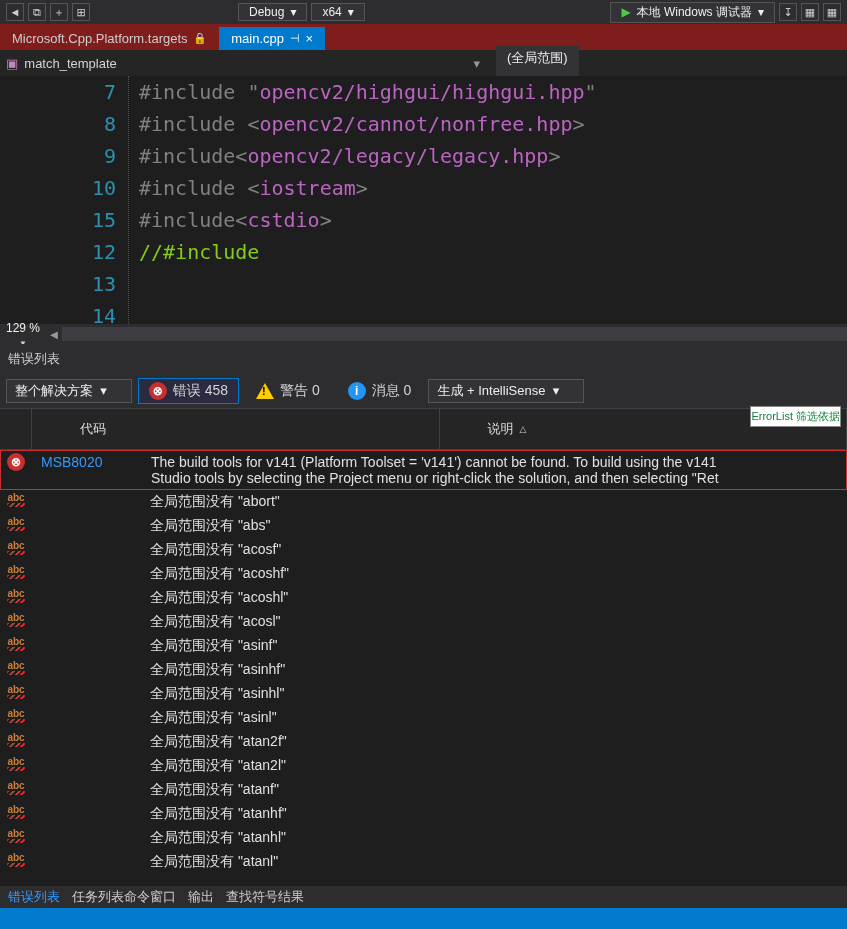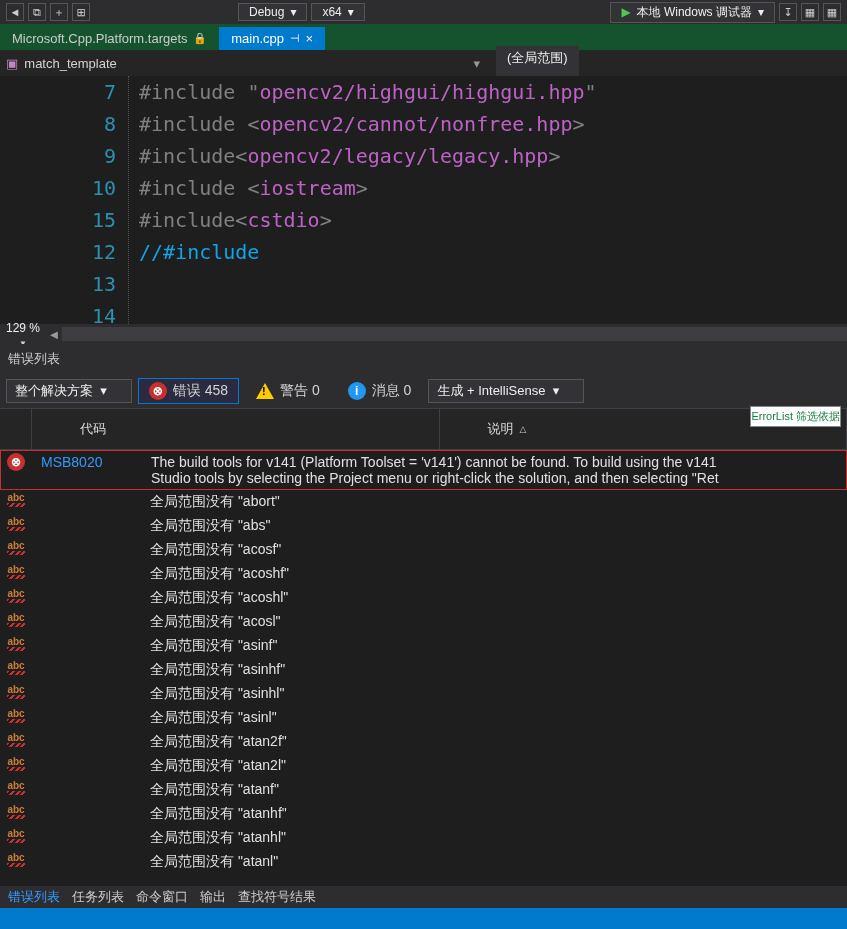--- a/index.html
+++ b/index.html
@@ -17,42 +17,42 @@
     padding: 0 6px; color: #ccc;
   }
   .toolbar-top .sep { flex: 1; }
   .toolbar-top .btn, .toolbar-top .drop {
     background: #333337; color: #eee; padding: 1px 10px; border: 1px solid #555;
     font-size: 12px; display:flex; align-items:center; gap:6px;
   }
   .toolbar-top .play { color:#4ec94e; }
   .toolbar-top .ico { width:18px;height:18px;display:inline-flex;align-items:center;justify-content:center;border:1px solid #555;font-size:11px;}
   
-  .doc-tabs { height: 26px; background: #14532d; display: flex; align-items: flex-end; }
+  .doc-tabs { height: 26px; background: #7f1d1d; display: flex; align-items: flex-end; }
   .doc-tab {
     padding: 4px 12px; color: #ccc; font-size: 13px;
     display: flex; align-items: center; gap: 6px;
   }
   .doc-tab.active { background: #007acc; color: #fff; }
   .doc-tab .lock { font-size: 11px; color: #999; }
   .doc-tab .pin { font-size: 11px; }
   .doc-tab .close { font-size: 13px; }
   
   .dropdown-bar { height: 26px; background: #252526; display:flex; align-items:center; }
   .dropdown-bar select, .dropdown-bar .scope {
     background: #333337; color:#eee; border:1px solid #333;
     font-size:13px; height: 34px;
   }
   .dropdown-bar .firstsel { width: 480px; padding-left:6px; display:flex;align-items:center;}
   .dropdown-bar .scope { margin-left:16px; padding:2px 10px; }
   
   .editor { flex: 0 0 248px; display:flex; background:#1e1e1e; font-family: "NSimSun","SimSun","Consolas",monospace; font-size:20px; overflow:hidden;}
   .gutter { width:128px; text-align:right; color:#2b91af; padding-right:12px; line-height:32px;}
   .code { flex:1; line-height:32px; border-left:1px dotted #555; padding-left:10px; position:relative;}
-  .code .line { white-space:pre; color:#808080; } .inc { color:#808080;} .hdr { color:#bd63c5;} .cm { color:#0ea5e9;} .delim{color:#808080;}
+  .code .line { white-space:pre; color:#808080; } .inc { color:#808080;} .hdr { color:#bd63c5;} .cm { color:#84cc16;} .delim{color:#808080;}
   
   .hscroll-row{height:20px;background:#2d2d30;display:flex;align-items:center;}
   .zoom{color:#eee;font-size:12px;padding:0 6px;display:flex;align-items:center;gap:4px;flex-direction:column;}
   .zoom .tri{font-size:8px;color:#ccc;}
   .scroll-left-btn{width:16px;height:16px;display:flex;align-items:center;justify-content:center;color:#999;}
   .hscrollbar{flex:1;height:14px;background:#3e3e42;}
   
   .panel-title { background:#2d2d30; color:#ccc; padding:6px 8px; font-size:13px;}
   .panel-toolbar { background:#2d2d30; display:flex; align-items:center; gap:6px; padding:4px 6px;}
   .panel-toolbar .sel{ background:#333337;color:#eee;border:1px solid #555;padding:2px 24px 2px 8px;font-size:13px;}
@@ -364,15 +364,15 @@
           <span class="squig"></span>
         </div>
       </div>
       <div class="rcode"></div>
       <div class="rdesc">全局范围没有 "atanl"</div>
     </div>
   </div>
 
 <div class="bottom-tabs">
   <span class="bt active">错误列表</span>
-  <span id="bottom-extra"><span class="bt" style="margin-right: 12px;">任务列表</span><span class="bt" style="margin-right: 12px;">命令窗口</span><span class="bt" style="margin-right: 12px;">输出</span><span class="bt" style="margin-right: 20px;">查找符号结果</span></span>
+  <span id="bottom-extra"><span class="bt" style="">任务列表</span><span class="bt" style="margin-right: 12px;">命令窗口</span><span class="bt" style="margin-right: 12px;">输出</span><span class="bt" style="margin-right: 20px;">查找符号结果</span></span>
 </div>
 <div class="status"></div>
 
 </body></html>

